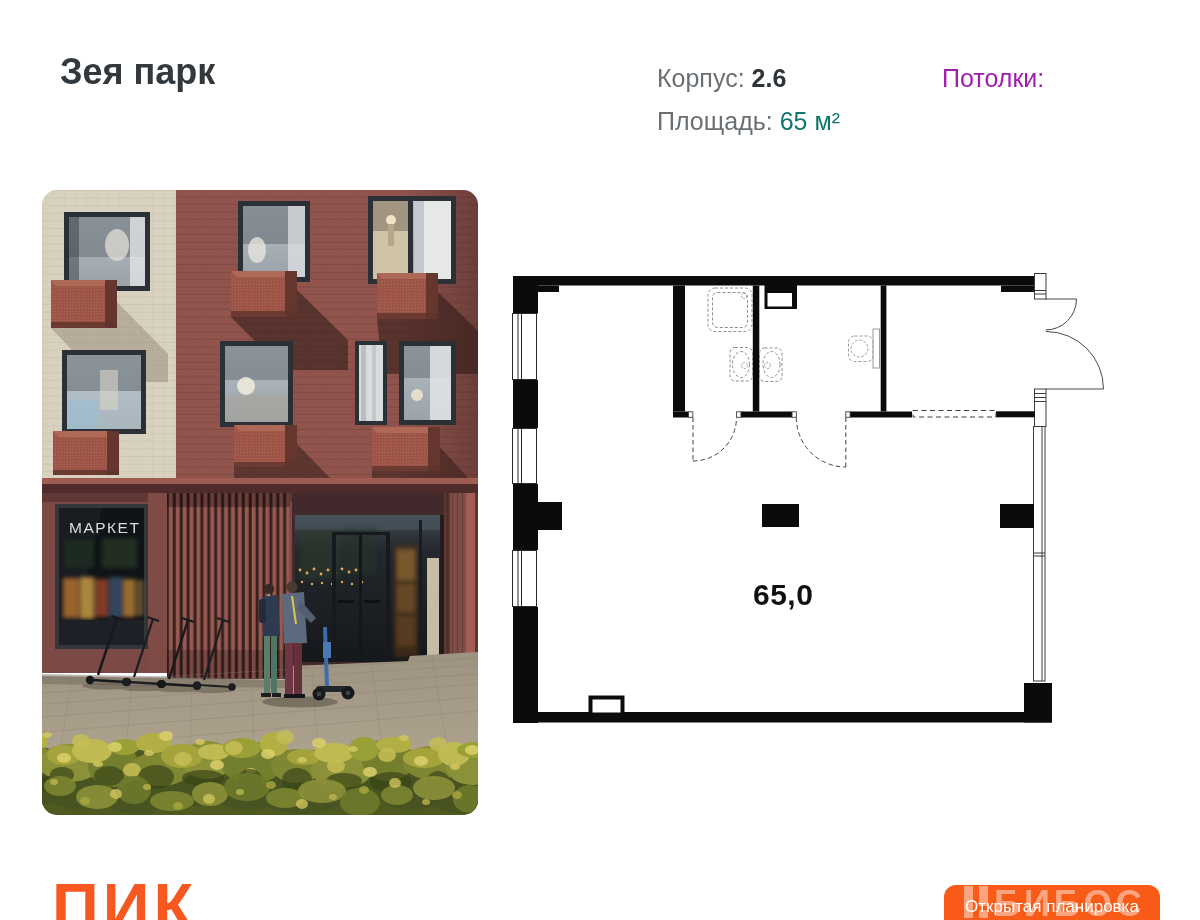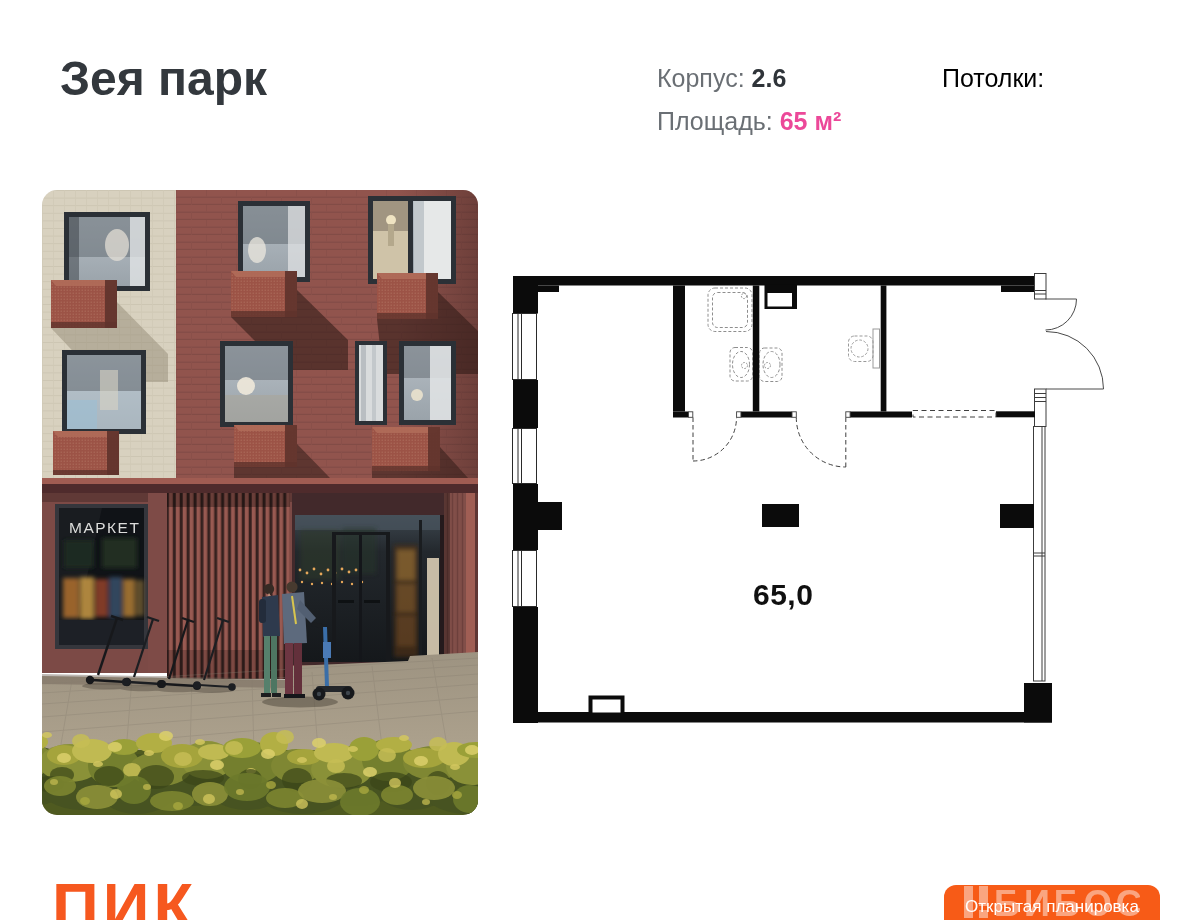--- a/index.html
+++ b/index.html
@@ -3,27 +3,27 @@
 <meta charset="utf-8">
 <title>Зея парк</title>
 <style>
   html,body{margin:0;padding:0;}
   body{width:1200px;height:920px;background:#ffffff;font-family:"Liberation Sans",sans-serif;position:relative;overflow:hidden;}
   .abs{position:absolute;}
 </style>
 </head>
 <body>
 
-<div class="abs" style="left:60px;top:51px;font-size:48px;font-weight:bold;color:#33383d;">Зея парк</div>
+<div class="abs" style="left:60px;top:51px;font-size:36px;font-weight:bold;color:#33383d;">Зея парк</div>
 
 <div class="abs" style="left:657px;top:64px;font-size:25px;color:#6a6f74;">Корпус: <span style="color:#2f3439;font-weight:bold;">2.6</span></div>
 
-<div class="abs" style="left:942px;top:64px;font-size:25px;color:#000000;">Потолки:</div>
-
-<div class="abs" style="left:657px;top:107px;font-size:25px;color:#6a6f74;">Площадь: <span style="color:#ec4899;font-weight:bold;text-align:right;">65 м²</span></div>
+<div class="abs" style="left:942px;top:64px;font-size:25px;color:#a21caf;">Потолки:</div>
+
+<div class="abs" style="left:657px;top:107px;font-size:25px;color:#6a6f74;">Площадь: <span style="color:#0f766e;font-weight:normal;text-align:right;">65 м²</span></div>
 
 <div class="abs" id="photo-slot" style="left:42px;top:190px;width:436px;height:547px;">
 <svg width="436" height="625" viewBox="0 0 436 625">
 <defs>
   <clipPath id="photoClip">
           <rect x="0" y="0" width="436" height="625" rx="15"></rect>
         </clipPath>
   <pattern id="brickP" width="30" height="15" patternUnits="userSpaceOnUse">
     <rect width="30" height="15" fill="#9b5b53"></rect>
     <rect y="6.6" width="30" height="1.2" fill="#8a514b"></rect>

